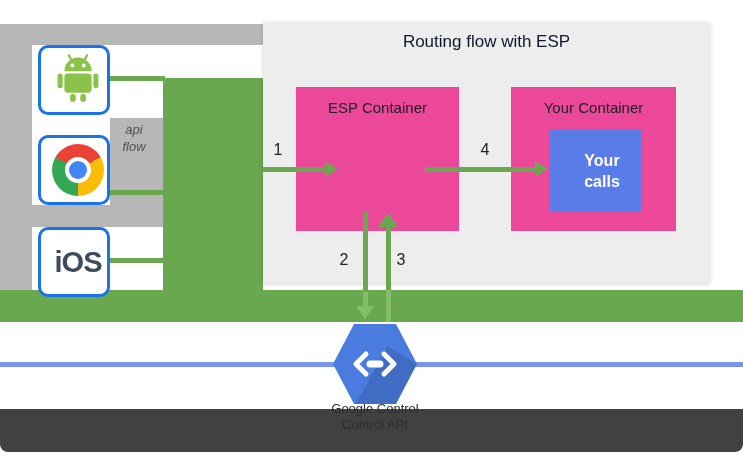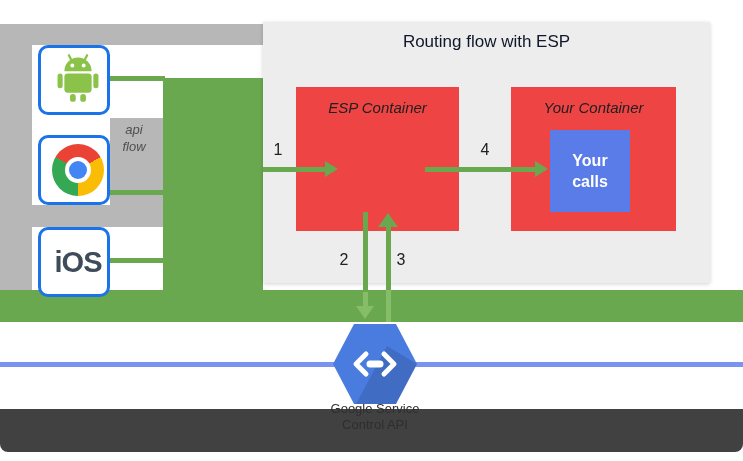--- a/index.html
+++ b/index.html
@@ -35,28 +35,28 @@
     background:conic-gradient(from -60deg,#ea4335 0 120deg,#fbbc05 120deg 240deg,#34a853 240deg 360deg);}
   .chrome-ring{position:absolute;left:13px;top:13px;width:26px;height:26px;border-radius:50%;background:#fff;}
   .chrome-dot{position:absolute;left:17px;top:17px;width:18px;height:18px;border-radius:50%;background:#4285f4;}
   
   .api-calls{left:106px;top:121px;width:56px;text-align:center;font-size:13px;line-height:17px;
     font-style:italic;font-weight:400;color:#4f4f4f;}
   
   .panel{left:263px;top:22px;width:447px;height:261px;background:#ededed;
     box-shadow:0 1px 4px rgba(0,0,0,0.18);}
   .panel-title{left:263px;top:32px;width:447px;text-align:center;font-size:17px;color:#0f172a;}
-  .container-box{background:#ef4444;font-style:italic;}
+  .container-box{background:#ec4899;}
   .esp-container{left:296px;top:87px;width:163px;height:144px;}
   .your-container{left:511px;top:87px;width:165px;height:144px;}
   .container-title{width:100%;text-align:center;margin-top:12px;font-size:15px;color:#212121;}
   .blue-box{background:#5a7ce8;color:#fff;display:flex;align-items:center;justify-content:center;
     text-align:center;font-weight:700;}
   .esp-box{left:337px;top:130px;width:88px;height:82px;font-size:19px;}
-  .code-box{left:550px;top:130px;width:80px;height:82px;font-size:16px;line-height:21px;}
+  .code-box{left:550px;top:130px;width:80px;height:82px;font-size:16px;line-height:21px;padding-left:12px;}
   
   .hline{height:5px;background:#6aa84f;}
   .vline{width:5px;background:#6aa84f;}
   .vline-light{width:5px;background:#86bd68;}
   .arrow1-line{left:263px;top:167px;width:62px;}
   .arrow1-head{left:325px;top:161px;width:0;height:0;
     border-top:8px solid transparent;border-bottom:8px solid transparent;border-left:13px solid #6aa84f;}
   .arrow4-line{left:425px;top:167px;width:110px;}
   .arrow4-head{left:535px;top:161px;width:0;height:0;
     border-top:8px solid transparent;border-bottom:8px solid transparent;border-left:13px solid #6aa84f;}
@@ -176,17 +176,17 @@
         <polyline points="33,30 23,40 33,50" stroke-width="5"></polyline>
         <polyline points="51,30 61,40 51,50" stroke-width="5"></polyline>
         <line x1="37" y1="40" x2="47" y2="40" stroke-width="7"></line>
       </g>
     </svg>
   </div>
 
   <div class="abs dark-bar"></div>
 
   <div class="abs service-label">
-    <div>Google Service</div>
+    <div>Google Control</div>
     <div>Control API</div>
   </div>
 
 </div>
 
 </body></html>

